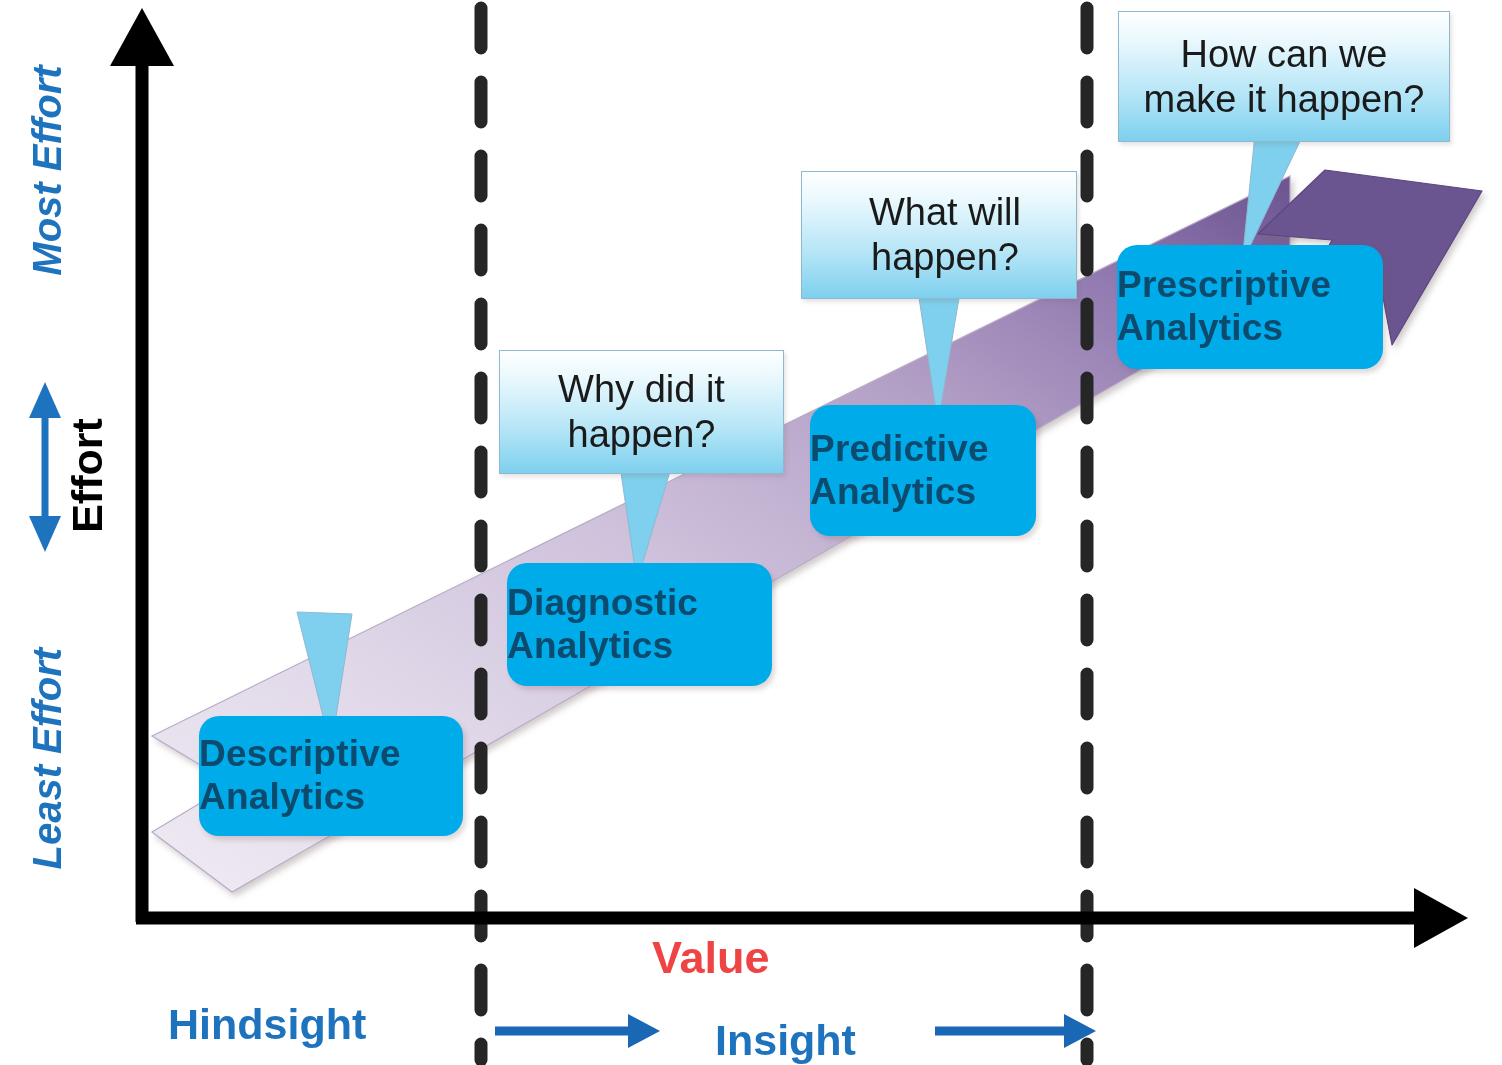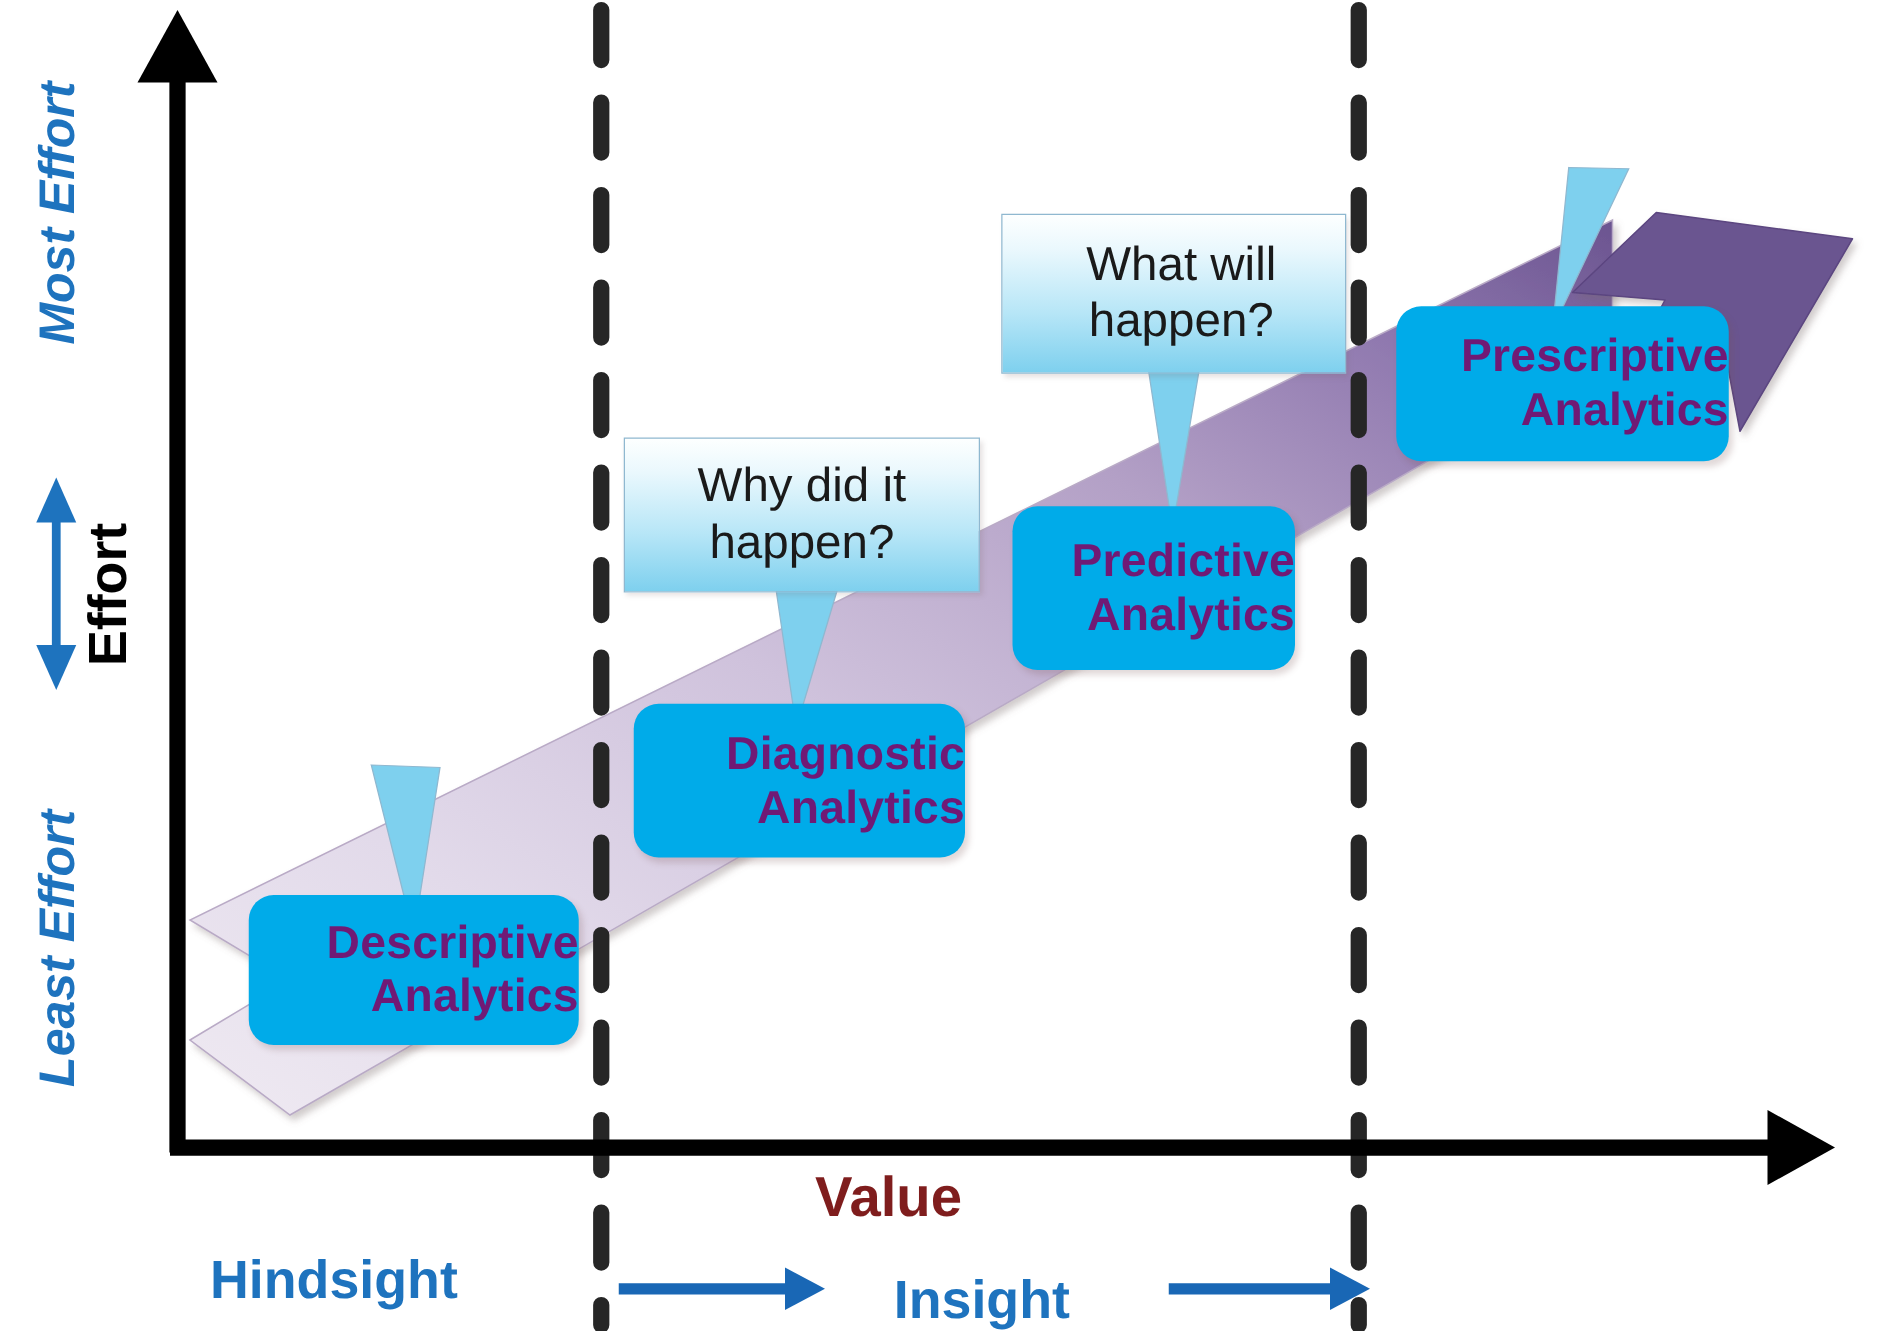--- a/index.html
+++ b/index.html
@@ -63,48 +63,48 @@
     white-space: nowrap;
   }
 
   
   #value-label {
     position: absolute;
     left: 652px;
     top: 932px;
     font-size: 45px;
     font-weight: bold;
-    color: #7f1d1d;
+    color: #ef4444;
     white-space: nowrap;
   }
   .stage-label {
     position: absolute;
     top: 1000px;
     font-size: 43px;
     font-weight: bold;
     color: #1E73BE;
     white-space: nowrap;
   }
   #hindsight-label { left: 168px; }
   #insight-label   { left: 715px; margin-top: 16px; }
   #foresight-label { left: 1152px; }
 
   
   .pill {
     position: absolute;
     background: #00ABE9;
     border-radius: 20px;
-    color: #701a75;
+    color: #0c4a6e;
     font-weight: bold;
     font-size: 37px;
     line-height: 1.15;
     text-align: center;
     display: flex;
     flex-direction: column;
-    align-items: flex-end;
+    align-items: flex-start;
     justify-content: center;
     box-shadow: 3px 4px 5px rgba(120,80,80,0.22);
     letter-spacing: 0.2px;
   }
   .pill .l2 { }
 
   #pill-descriptive { left: 199px; top: 716px; width: 264px; height: 120px; }
   #pill-diagnostic  { left: 507px; top: 563px; width: 265px; height: 123px; }
   #pill-predictive  { left: 810px; top: 405px; width: 226px; height: 131px; }
   #pill-prescriptive{ left: 1117px; top: 245px; width: 266px; height: 124px; }
@@ -226,20 +226,24 @@
   <div class="stage-label" id="insight-label">Insight</div>
 
   <div class="bubble" id="bub-diagnostic">
     <span>Why did it</span>
     <span>happen?</span>
   </div>
   <div class="bubble" id="bub-predictive">
     <span>What will</span>
     <span>happen?</span>
   </div>
+  <div class="bubble" id="bub-prescriptive">
+    <span>How can we</span>
+    <span>make it happen?</span>
+  </div>
 
   <div class="pill" id="pill-descriptive">
     <span>Descriptive</span>
     <span class="l2">Analytics</span>
   </div>
   <div class="pill" id="pill-diagnostic">
     <span>Diagnostic</span>
     <span class="l2">Analytics</span>
   </div>
   <div class="pill" id="pill-predictive">

